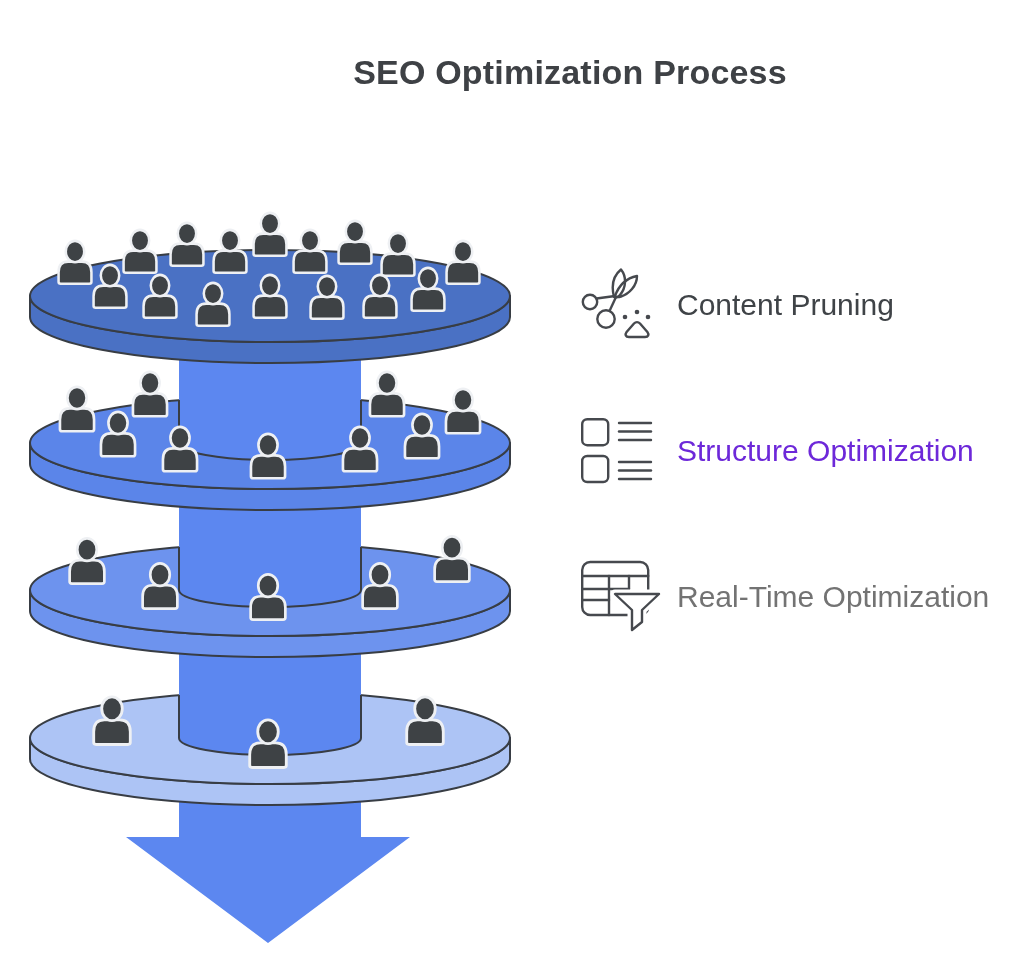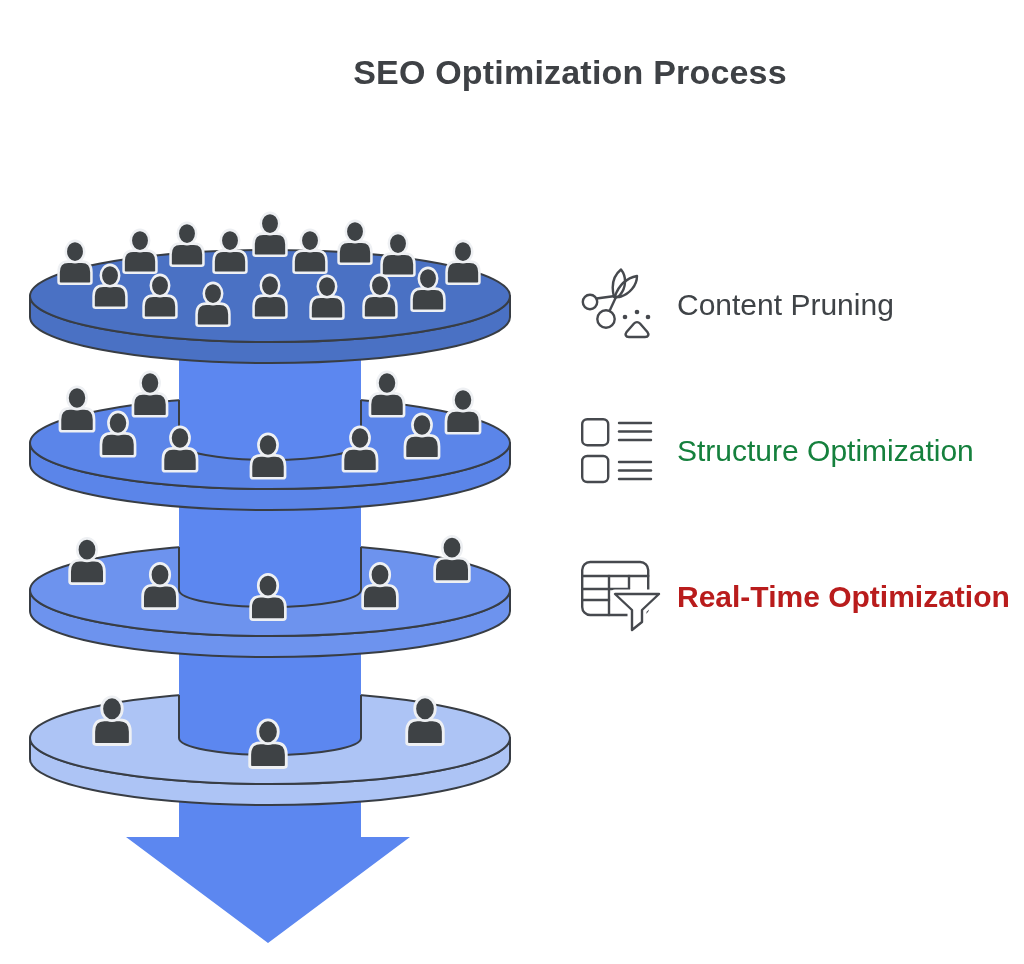--- a/index.html
+++ b/index.html
@@ -141,33 +141,33 @@
         <rect x="1.2" y="1.2" width="26" height="26" rx="5"></rect>
         <rect x="1.2" y="38" width="26" height="26" rx="5"></rect>
         <path d="M38,5 H70"></path>
           <path d="M38,13.5 H70"></path>
           <path d="M38,22 H70"></path>
         <path d="M38,44 H70"></path>
           <path d="M38,52.5 H70"></path>
           <path d="M38,61 H70"></path>
       </svg>
     </span>
-    <span class="legend-label" style="color: #15803d;">Structure Optimization</span>
+    <span class="legend-label" style="color: #6d28d9;">Structure Optimization</span>
   </div>
 
   <div class="legend-row row-3">
     <span class="legend-icon" style="color: rgb(70, 73, 78);">
       <svg width="80" height="74" viewBox="0 0 80 74">
         <rect x="1.2" y="2" width="66" height="53" rx="8"></rect>
         <path d="M1.2,16 H67.2"></path>
         <path d="M28,16 V55"></path>
         <path d="M48,16 V29"></path>
         <path d="M1.2,29 H48"></path>
         <path d="M1.2,40 H28"></path>
         <path d="M34,34 H78 L61,50 V62 L51,70 V50 Z" fill="#ffffff" stroke="#ffffff" stroke-width="9"></path>
         <path d="M34,34 H78 L61,50 V62 L51,70 V50 Z" fill="#ffffff"></path>
       </svg>
     </span>
-    <span class="legend-label" style="color: #b91c1c; font-weight: bold;">Real-Time Optimization</span>
+    <span class="legend-label" style="color: #737373;">Real-Time Optimization</span>
   </div>
 
 
 </div>
 
 </body></html>

